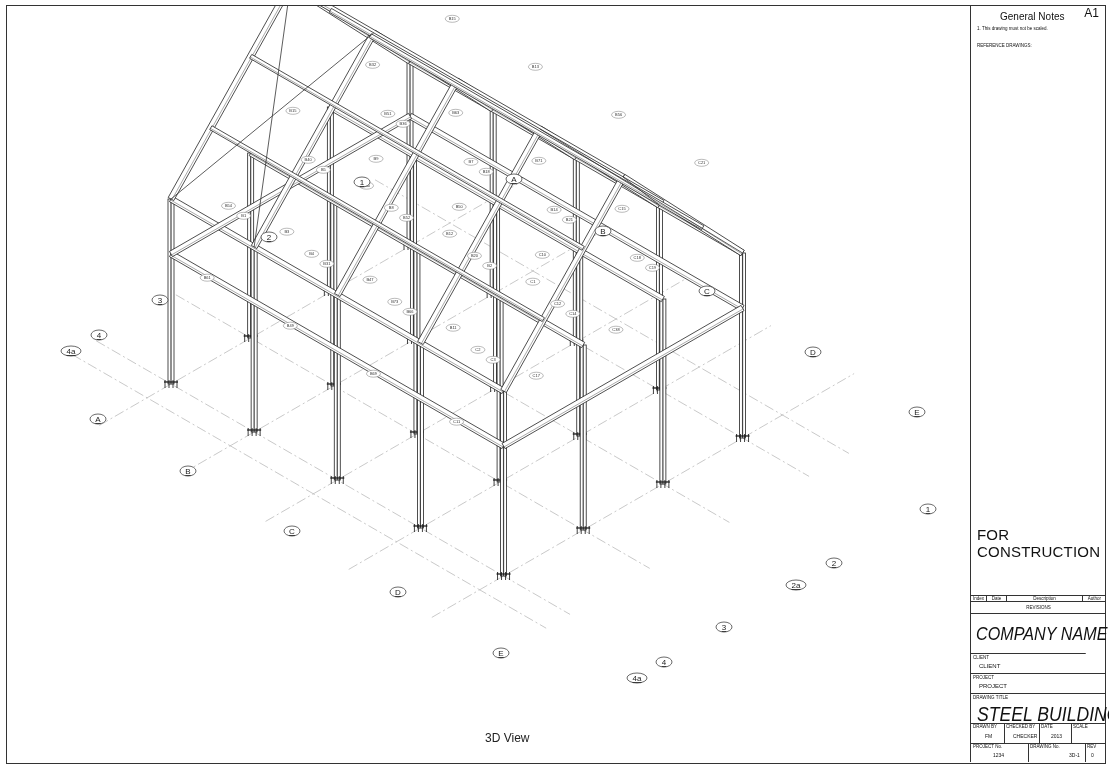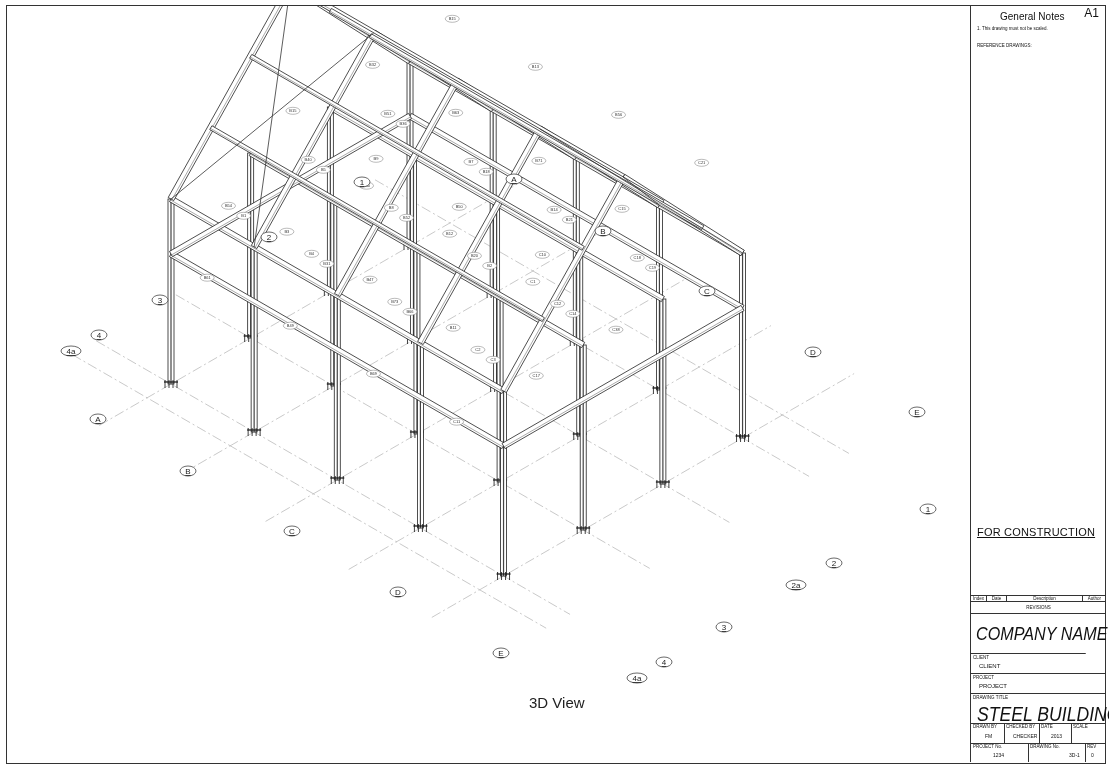--- a/index.html
+++ b/index.html
@@ -1,25 +1,25 @@
 <!DOCTYPE html>
 <html><head>
 <meta charset="utf-8">
 <style>
   html, body { margin:0; padding:0; background:#ffffff; }
   body { width:1109px; height:768px; position:relative; overflow:hidden; font-family:"Liberation Sans", sans-serif; color:#111; }
   .sheet { position:absolute; left:6px; top:5px; width:1100px; height:759px; border:1.5px solid #333; box-sizing:border-box; }
   .drawing { position:absolute; left:0; top:0; width:963px; height:756px; }
-  .view-label { position:absolute; left:478px; top:688px; font-size:15px; color:#222;margin-left:44px; }
+  .view-label { position:absolute; left:478px; top:725px; font-size:12px; color:#222; }
   .tb { position:absolute; left:963px; top:0; width:135px; height:756px; border-left:1.5px solid #333; box-sizing:border-box; }
   .tb .notes-title { position:absolute; left:6px; top:5px; font-size:10px;margin-left:23px; }
   .tb .sheet-size { position:absolute; right:6px; top:0px; font-size:12px; }
   .tb .note1 { position:absolute; left:6px; top:20px; font-size:4.5px; }
   .tb .refdraw { position:absolute; left:6px; top:37px; font-size:4.5px; }
-  .tb .forcon { position:absolute; left:6px; top:520px; font-size:11px; letter-spacing:0.2px;text-decoration:underline; }
+  .tb .forcon { position:absolute; left:6px; top:520px; font-size:15px; letter-spacing:0.2px; }
   .rev-head { position:absolute; left:0; top:589px; width:135px; height:7px; border-top:1px solid #333; border-bottom:1px solid #333; font-size:4.5px; display:flex; box-sizing:border-box; }
   .rev-head div { border-right:1px solid #333; text-align:center; line-height:6px; box-sizing:border-box; }
   .rev-head div:last-child { border-right:none; }
   .rev-label { position:absolute; left:0; top:596px; width:135px; height:12px; text-align:center; font-size:4.5px; line-height:12px; border-bottom:1px solid #333; box-sizing:border-box; }
   .company { position:absolute; left:0; top:608px; width:135px; height:40px; border-bottom:1.5px solid #333; box-sizing:border-box; font-size:19px; font-style:italic; transform:scaleX(0.85); transform-origin:left; padding-left:6px; line-height:40px; white-space:nowrap; }
   .cell-small { position:absolute; font-size:4.5px; }
   .cell-val { position:absolute; font-size:6px; }
   .hr { position:absolute; left:0; width:135px; border-top:1px solid #333; }
   .vr { position:absolute; border-left:1px solid #333; }
   .title-big { position:absolute; left:6px; top:697px; font-size:20px; font-style:italic; white-space:nowrap; transform:scaleX(0.88); transform-origin:left; }

